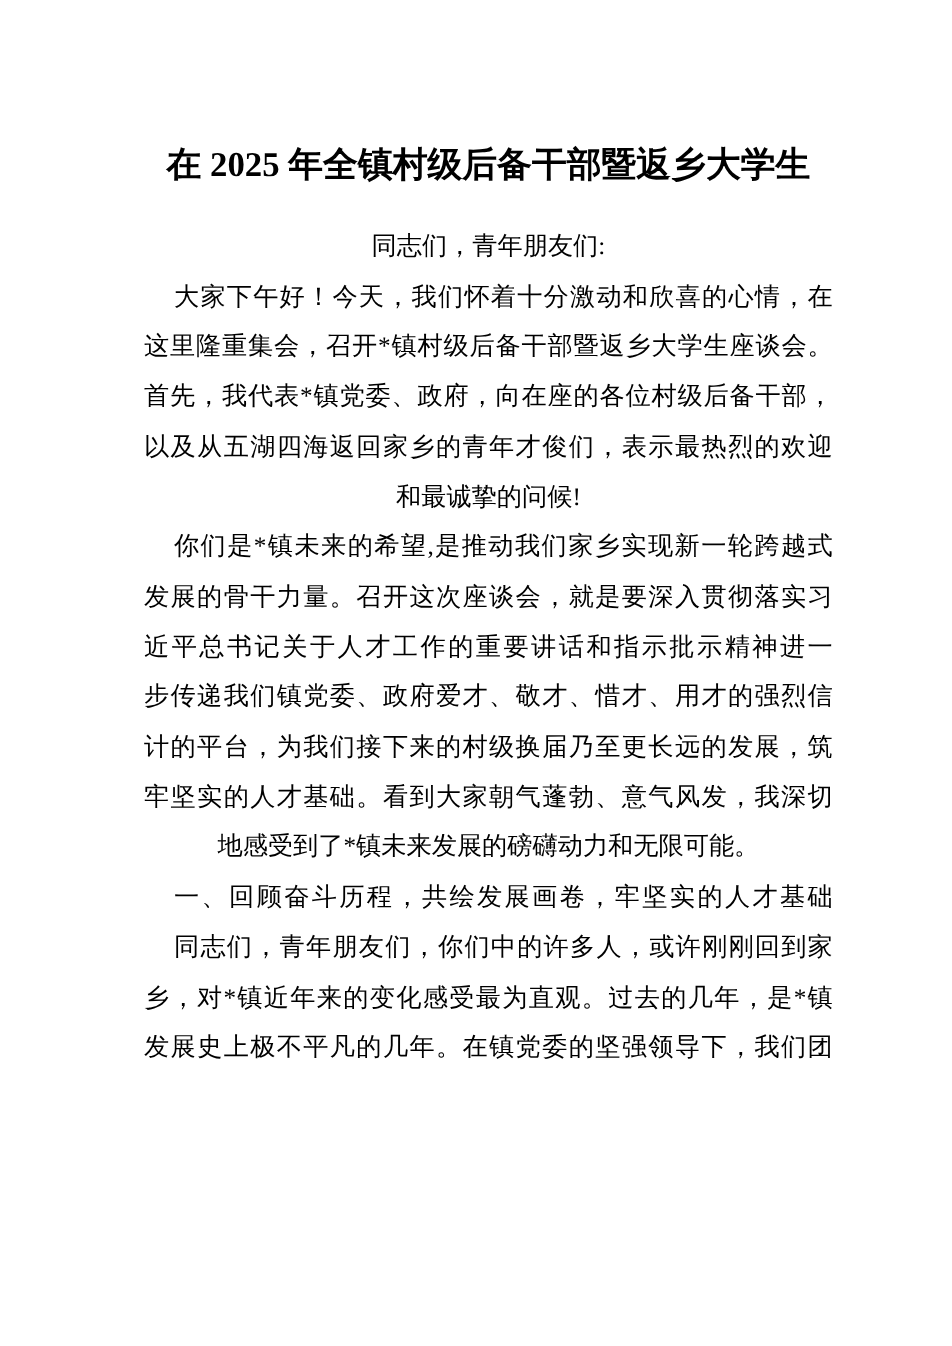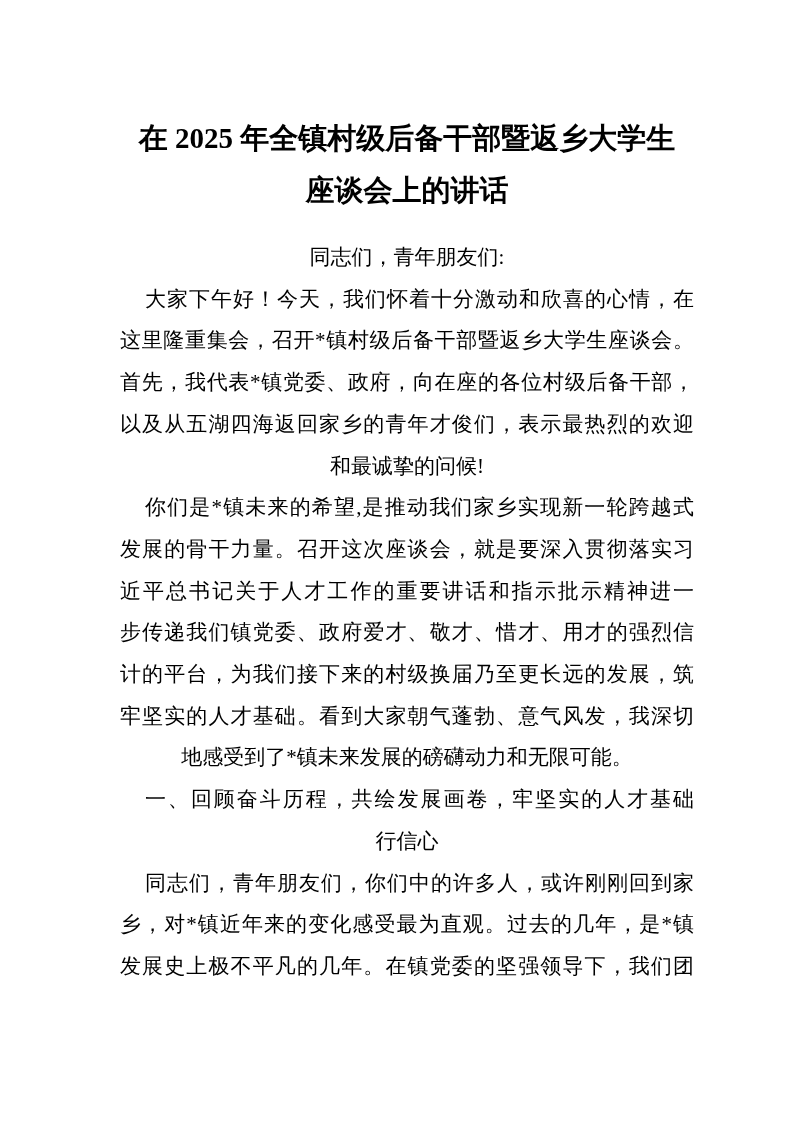--- a/index.html
+++ b/index.html
@@ -47,21 +47,20 @@
   .line.indent {
     text-indent: 25px;
   }
 </style>
 </head>
 <body>
 
 <div class="page" style="background: rgb(255, 255, 255); color: rgb(0, 0, 0);">
   <h1 class="doc-title">
     <span class="title-line">在 2025 年全镇村级后备干部暨返乡大学生</span>
-    <span class="title-line">座谈会上的讲话</span>
   </h1>
   <div class="doc-body">
       <div class="paragraph">
         <div class="line">同志们，青年朋友们:</div>
       </div>
       <div class="paragraph">
         <div class="line fill indent">大家下午好！今天，我们怀着十分激动和欣喜的心情，在</div>
         <div class="line fill">这里隆重集会，召开*镇村级后备干部暨返乡大学生座谈会。</div>
         <div class="line fill">首先，我代表*镇党委、政府，向在座的各位村级后备干部，</div>
         <div class="line fill">以及从五湖四海返回家乡的青年才俊们，表示最热烈的欢迎</div>
@@ -71,21 +70,20 @@
         <div class="line fill indent">你们是*镇未来的希望,是推动我们家乡实现新一轮跨越式</div>
         <div class="line fill">发展的骨干力量。召开这次座谈会，就是要深入贯彻落实习</div>
         <div class="line fill">近平总书记关于人才工作的重要讲话和指示批示精神进一</div>
         <div class="line fill">步传递我们镇党委、政府爱才、敬才、惜才、用才的强烈信</div>
         <div class="line fill">计的平台，为我们接下来的村级换届乃至更长远的发展，筑</div>
         <div class="line fill">牢坚实的人才基础。看到大家朝气蓬勃、意气风发，我深切</div>
         <div class="line">地感受到了*镇未来发展的磅礴动力和无限可能。</div>
       </div>
       <div class="paragraph">
         <div class="line fill indent">一、回顾奋斗历程，共绘发展画卷，牢坚实的人才基础</div>
-        <div class="line">行信心</div>
       </div>
       <div class="paragraph">
         <div class="line fill indent">同志们，青年朋友们，你们中的许多人，或许刚刚回到家</div>
         <div class="line fill">乡，对*镇近年来的变化感受最为直观。过去的几年，是*镇</div>
         <div class="line fill">发展史上极不平凡的几年。在镇党委的坚强领导下，我们团</div>
       </div>
     </div>
 </div>
 
 </body></html>

